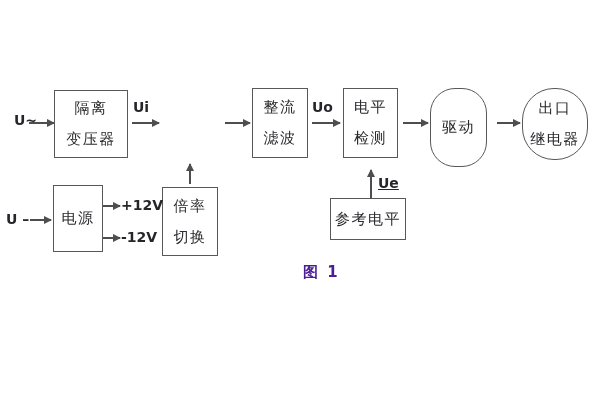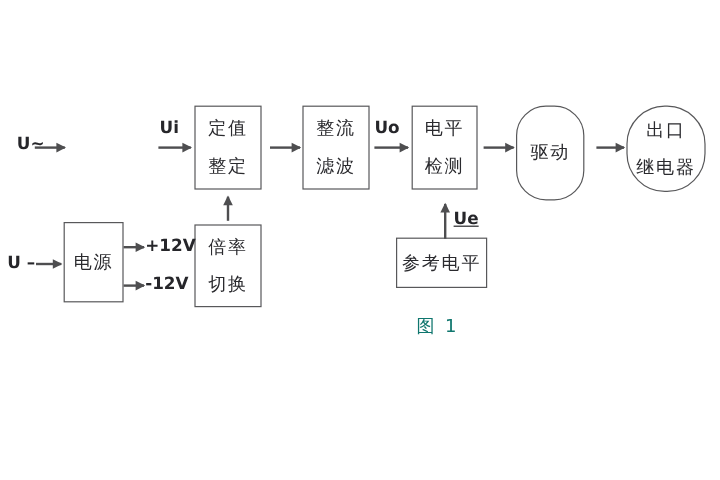--- a/index.html
+++ b/index.html
@@ -12,46 +12,46 @@
     border:1.4px solid #58585a; background:#ffffff;
     display:flex; flex-direction:column; align-items:center; justify-content:center;
     gap:16px; font-size:15px; font-weight:500; letter-spacing:1.5px;
     line-height:1; white-space:nowrap;
   }
   .sig {
     position:absolute; font-size:14px; font-weight:600; color:#26262a;
     line-height:1.1; white-space:nowrap;
   }
   .cap {
-    position:absolute; font-size:15px; font-weight:400; color:#0f766e;
-    letter-spacing:2px; white-space:nowrap;margin-left:44px;
+    position:absolute; font-size:15px; font-weight:700; color:#4c1d95;
+    letter-spacing:2px; white-space:nowrap;
   }
   .arr-r { position:absolute; height:1.5px; background:#4e4e50; }
   .arr-r::after {
     content:""; position:absolute; right:-1px; top:50%; transform:translateY(-50%);
     width:0; height:0;
     border-left:8px solid #4e4e50; border-top:4.5px solid transparent; border-bottom:4.5px solid transparent;
   }
   .arr-u { position:absolute; width:1.5px; background:#4e4e50; }
   .arr-u::after {
     content:""; position:absolute; top:-1px; left:50%; transform:translateX(-50%);
     width:0; height:0;
     border-bottom:8px solid #4e4e50; border-left:4.5px solid transparent; border-right:4.5px solid transparent;
   }
 </style>
 </head>
 <body>
 
 <div class="canvas">
 
+  <div class="box" style="left:54px; top:90px; width:74px; height:68px;">
+    <span>隔离</span>
+    <span>变压器</span>
+  </div>
 
-  <div class="box" style="left:162px; top:88px; width:56px; height:70px;">
-    <span>定值</span>
-    <span>整定</span>
-  </div>
 
   <div class="box" style="left:252px; top:88px; width:56px; height:70px;">
     <span>整流</span>
     <span>滤波</span>
   </div>
 
   <div class="box" style="left:343px; top:88px; width:55px; height:70px;">
     <span>电平</span>
     <span>检测</span>
   </div>

